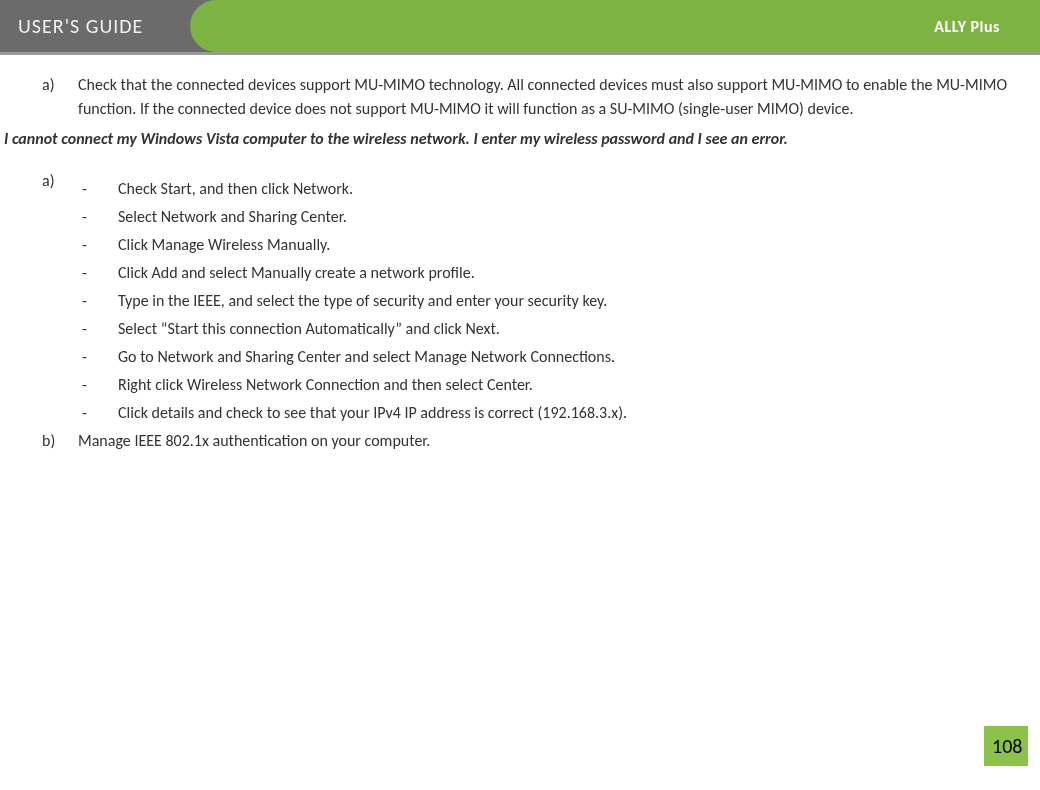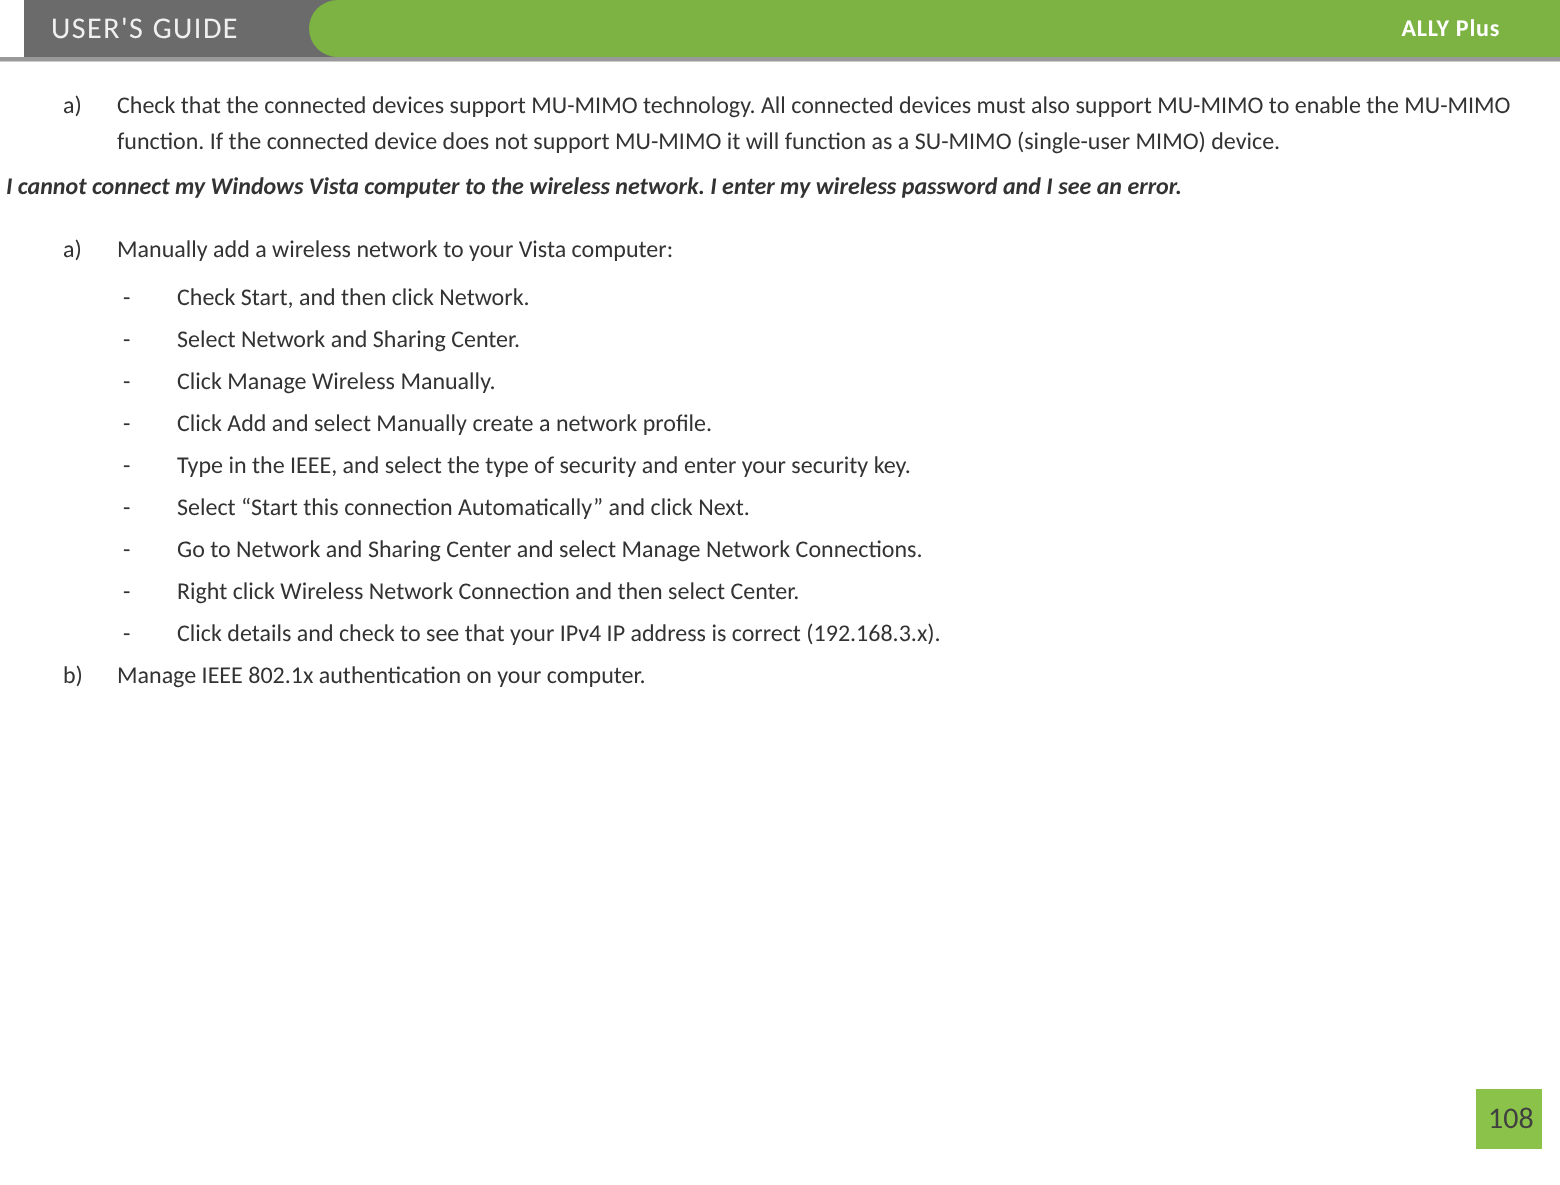--- a/index.html
+++ b/index.html
@@ -12,25 +12,24 @@
       font-size: 16px;
       color: #333;
       width: 1040px;
       height: 790px;
       background: #fff;
       position: relative;
     }
     .header-bar {
       display: flex;
       align-items: center;
-      height: 38px;
+      height: 52px;
       background: linear-gradient(to right, #6b6b6b 0%, #6b6b6b 222px, #7cb342 222px, #7cb342 100%);
       color: #fff;
       position: relative;
-      margin-left: 16px;
     }
     .header-left {
       background: #6b6b6b;
       height: 100%;
       width: 222px;
       display: flex;
       align-items: center;
       padding-left: 18px;
       position: relative;
     }
@@ -117,21 +116,21 @@
       padding-left: 4px;
     }
     .dash-list > li .dash-body {
       flex: 1;
     }
     .page-number {
       position: absolute;
       bottom: 24px;
       right: 12px;
       background: #8bc34a;
-      color: #404040;
+      color: #000000;
       font-size: 20px;
       padding: 8px 8px;
       width: 44px;
       text-align: center;
     }
   </style>
 </head>
 <body>
 
 <div class="header-bar">
@@ -152,21 +151,20 @@
       <span class="li-body">Check that the connected devices support MU-MIMO technology.  All connected devices must also support MU-MIMO to enable the MU-MIMO function.  If the connected device does not support MU-MIMO it will function as a SU-MIMO (single-user MIMO) device.</span>
     </li>
   </ol>
 
   <p class="bold-heading">I cannot connect my Windows Vista computer to the wireless network.  I enter my wireless password and I see an error.</p>
 
   <ol class="ol-alpha">
     <li>
       <span class="marker">a)</span>
       <span class="li-body">
-        <span>Manually add a wireless network to your Vista computer:</span>
         <ul class="dash-list">
           <li>
               <span class="dash-marker">-</span>
               <span class="dash-body">Check Start, and then click Network.</span>
             </li>
           <li>
               <span class="dash-marker">-</span>
               <span class="dash-body">Select Network and Sharing Center.</span>
             </li>
           <li>

